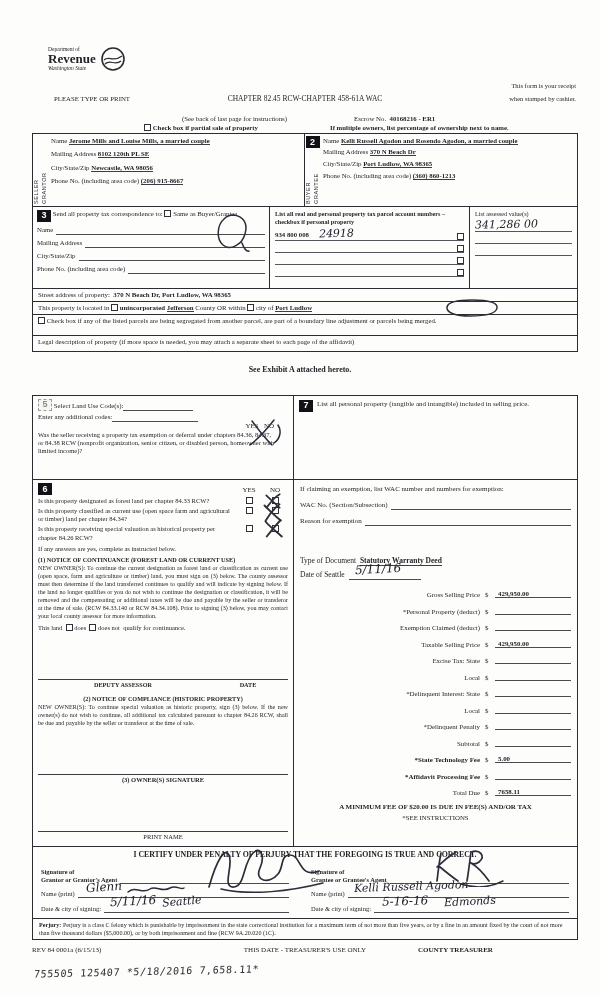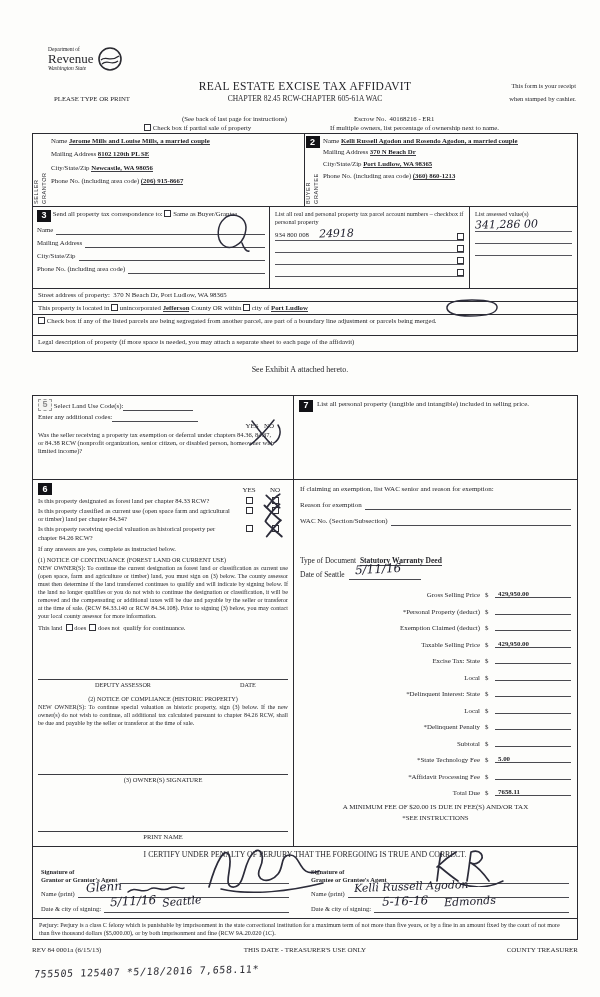--- a/index.html
+++ b/index.html
@@ -1,20 +1,20 @@
 <!DOCTYPE html>
 <html><head>
 <meta charset="utf-8">
 <style>
   *{margin:0;padding:0;box-sizing:border-box}
   html,body{background:#ffffff}
   .page{position:relative;width:600px;height:997px;background:#fdfdfb;color:#1f1f24;
         font-family:"Liberation Serif",serif;font-size:7px;overflow:hidden}
   .abs{position:absolute}
-  .b{font-weight:normal}
+  .b{font-weight:bold}
   .i{font-style:italic}
   .ctr{text-align:center}
   .f55{font-size:5.5px}
   .f6{font-size:6.1px;line-height:1.32}
   .f62{font-size:6.2px;line-height:1.3}
   .f65{font-size:6.5px;line-height:1.25}
   .f68{font-size:6.8px;line-height:1.3}
   .f7{font-size:7px;line-height:1.3}
   .f75{font-size:7.5px;line-height:1.3}
   .f8{font-size:8px;line-height:1.3}
@@ -75,25 +75,24 @@
         <div class="f55">Department of</div>
         <div class="b" style="font-size:13px;line-height:1">Revenue</div>
         <div class="f55 i">Washington State</div>
       </div>
       <svg width="26" height="26" viewBox="0 0 26 26">
         <circle cx="13" cy="13" r="11" fill="none" stroke="#2b2b31" stroke-width="1.6"></circle>
         <path d="M4,14 C9,9 13,17 22,10 M5,18 C10,13 15,20 21,15" fill="none" stroke="#2b2b31" stroke-width="1.2"></path>
       </svg>
     </div>
 
-    <div class="abs ctr b title" style="left:0;top:34px;width:100%">REAL ESTATE EXCISE TAX AFFIDAVIT</div>
     <div class="abs f65" style="right:2px;top:36px;text-align:right">This form is your receipt</div>
 
     <div class="abs f68" style="left:22px;top:49px">PLEASE TYPE OR PRINT</div>
-    <div class="abs ctr f75" style="left:0;top:48px;width:100%">CHAPTER 82.45 RCW-CHAPTER 605-61A WAC</div>
+    <div class="abs ctr f75" style="left:0;top:48px;width:100%">CHAPTER 82.45 RCW-CHAPTER 458-61A WAC</div>
     <div class="abs f65" style="right:2px;top:49px;text-align:right">when stamped by cashier.</div>
 
 
     <div class="abs f68" style="left:150px;top:69px">(See back of last page for instructions)</div>
     <div class="abs f68" style="left:322px;top:69px">
       <span>Escrow No.</span>&nbsp;
       <span class="b">40168216 - ER1</span>
     </div>
 
     <div class="abs f68 b" style="left:112px;top:78px">
@@ -333,27 +332,27 @@
       <div style="flex:1;display:flex;flex-direction:column">
 
         <div class="bb" style="height:84px;padding:4px 5px">
           <div class="row f7">
             <span class="numbox" style="margin-right:4px">7</span>
             <span style="flex:1">List all personal property (tangible and intangible) included in selling price.</span>
           </div>
         </div>
 
         <div style="padding:5px 6px 0">
-          <div class="f7">If claiming an exemption, list WAC senior and reason for exemption:</div>
+          <div class="f7">If claiming an exemption, list WAC number and numbers for exemption:</div>
+          <div class="fline f7" style="margin-top:7px">
+            <span>WAC No. (Section/Subsection)</span>
+            <span class="fillgrow"></span>
+          </div>
           <div class="fline f7" style="margin-top:7px">
             <span>Reason for exemption</span>
-            <span class="fillgrow"></span>
-          </div>
-          <div class="fline f7" style="margin-top:7px">
-            <span>WAC No. (Section/Subsection)</span>
             <span class="fillgrow"></span>
           </div>
           <div class="f75" style="margin-top:30px">
             <span>Type of Document</span>&nbsp;
             <span class="b ulv">Statutory Warranty Deed</span>
           </div>
           <div class="fline f75" style="margin-top:4px">
             <span>Date of Seattle</span>
             <span class="fillw" style="width:72px;flex:none;margin-left:4px">
               <span class="hand abs" style="font-size:12px;left:6px;top:-9px;transform:rotate(-3deg)">5/11/16</span>
@@ -501,18 +500,18 @@
 
     <div class="bt f6" style="padding:2px 6px;flex:none">
       <span class="b">Perjury:</span>
       <span>Perjury is a class C felony which is punishable by imprisonment in the state correctional institution for a maximum term of not more than five years, or by a fine in an amount fixed by the court of not more than five thousand dollars ($5,000.00), or by both imprisonment and fine (RCW 9A.20.020 (1C).</span>
     </div>
   </div>
 
   <div class="abs row f7" style="left:32px;top:946px;width:546px">
     <span style="width:160px">REV 84 0001a (6/15/13)</span>
     <span style="flex:1;text-align:center">THIS DATE - TREASURER'S USE ONLY</span>
-    <span class="b" style="width:160px;text-align:right">COUNTY TREASURER</span>
+    <span class="b" style="width:160px;text-align:left">COUNTY TREASURER</span>
   </div>
 
   <div class="abs stamp" style="left:34px;top:966px">755505 125407 *5/18/2016 7,658.11*</div>
 
 </div>
 
 </body></html>

